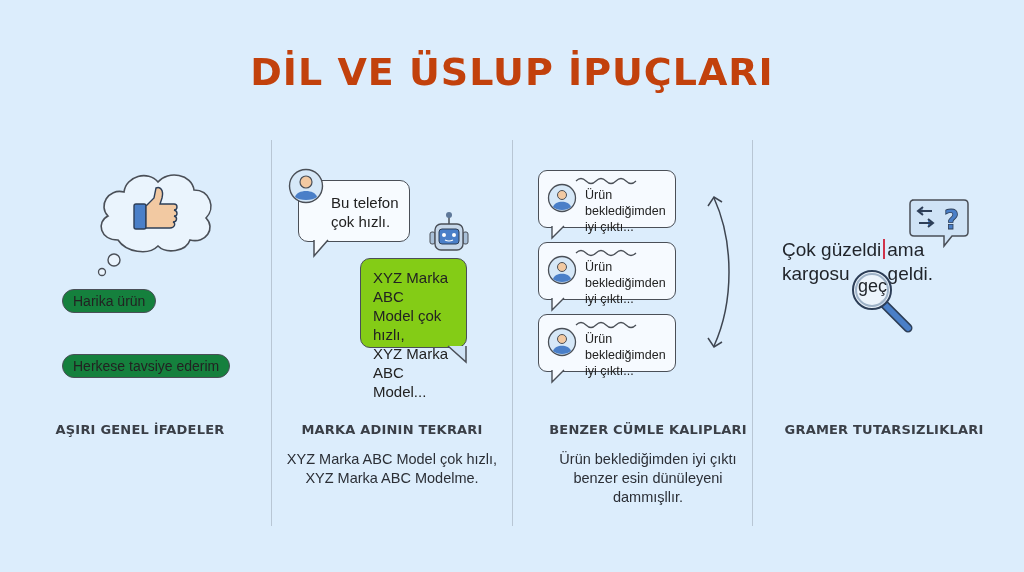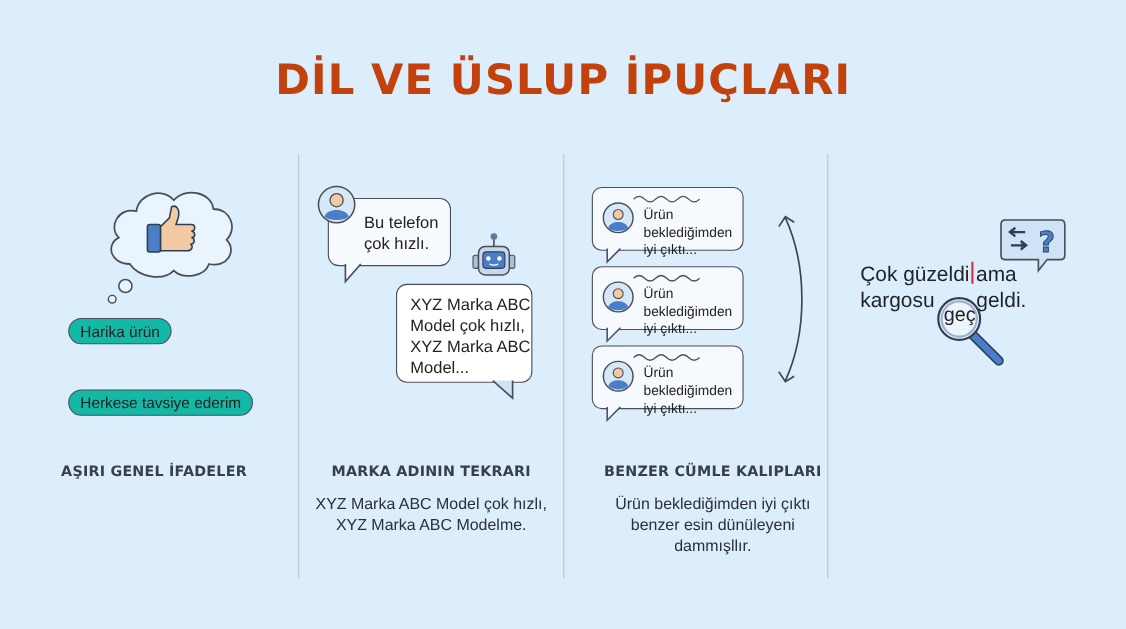--- a/index.html
+++ b/index.html
@@ -25,21 +25,21 @@
   .col-heading {
     position: absolute; top: 282px; left: 0; width: 100%;
     text-align: center; font-family: "DejaVu Sans", sans-serif;
     font-size: 13px; font-weight: 600; color: #3a3f47; letter-spacing: 0.2px;
   }
   .col-body {
     position: absolute; top: 310px; left: 10px; width: 220px;
     text-align: center; font-size: 14.5px; line-height: 19px; color: #2b2f36;
   }
   .pill {
-    position: absolute; background: #14b8a6; border: 1.5px solid #4a4f57;
+    position: absolute; background: #15803d; border: 1.5px solid #4a4f57;
     border-radius: 14px; padding: 3px 10px; font-size: 14px; white-space: nowrap;
     color: #222;
   }
   .pill.blue { background: #cfe3f6; }
   .bubble {
     position: absolute; border: 1.5px solid #4a4f57; border-radius: 10px;
     font-size: 15px; line-height: 19px; color: #222;
   }
   .svgabs { position: absolute; overflow: visible; }
   .sim-bubble {
@@ -97,21 +97,21 @@
     <line x1="22" y1="6" x2="22" y2="14" stroke="#4a4f57" stroke-width="1.5"></line>
     <circle cx="22" cy="5" r="3" fill="#5e7899"></circle>
     <rect x="3" y="22" width="5" height="12" rx="2" fill="#a9c0d8" stroke="#4a4f57"></rect>
     <rect x="36" y="22" width="5" height="12" rx="2" fill="#a9c0d8" stroke="#4a4f57"></rect>
     <rect x="8" y="14" width="28" height="26" rx="6" fill="#c7d8ea" stroke="#4a4f57" stroke-width="1.4"></rect>
     <rect x="12" y="19" width="20" height="15" rx="3" fill="#4a7fc8" stroke="#2d3e57"></rect>
     <circle cx="17" cy="25" r="2" fill="#fff"></circle>
       <circle cx="27" cy="25" r="2" fill="#fff"></circle>
     <path d="M18 30 Q22 32 26 30" stroke="#fff" stroke-width="1.1" fill="none"></path>
   </svg>
-  <div class="bubble" style="left:88px;top:118px;width:124px;height:90px;background:#ffffff">
+  <div class="bubble" style="left:88px;top:118px;width:107px;height:90px;background:#84cc16">
     <div style="position:absolute;left:12px;top:9px">
       <div>XYZ Marka ABC</div>
       <div>Model çok hızlı,</div>
       <div>XYZ Marka ABC</div>
       <div>Model...</div>
     </div>
   </div>
   <svg class="svgabs" style="left:176px;top:206px" width="22" height="20">
       <path d="M0 0 L18 16 L18 0" fill="#cfe3f6" stroke="#4a4f57" stroke-width="1.5"></path>
     </svg>
@@ -194,13 +194,14 @@
     <div><span>Çok güzeldi</span><span style="display:inline-block;width:2px;height:20px;background:#d0334a;vertical-align:-3px;margin:0 2px"></span><span>ama</span></div>
     <div><span>kargosu</span><span style="display:inline-block;width:38px"></span><span>geldi.</span></div>
   </div>
   <svg class="svgabs" style="left:84px;top:128px" width="72" height="70" viewBox="0 0 72 70">
     <line x1="36" y1="36" x2="60" y2="60" stroke="#2d3e57" stroke-width="9" stroke-linecap="round"></line>
     <line x1="36" y1="36" x2="60" y2="60" stroke="#4a7fc8" stroke-width="6" stroke-linecap="round"></line>
     <circle cx="24" cy="22" r="19" fill="#eef5fc" fill-opacity="0.85" stroke="#2d3e57" stroke-width="2"></circle>
     <circle cx="24" cy="22" r="16" fill="none" stroke="#9fb3c8" stroke-width="2"></circle>
   </svg>
   <div style="position:absolute;left:94px;top:136px;font-size:18px;color:#1f2329">geç</div>
+  <div class="col-heading">GRAMER TUTARSIZLIKLARI</div>
 </section>
 
 </body></html>

